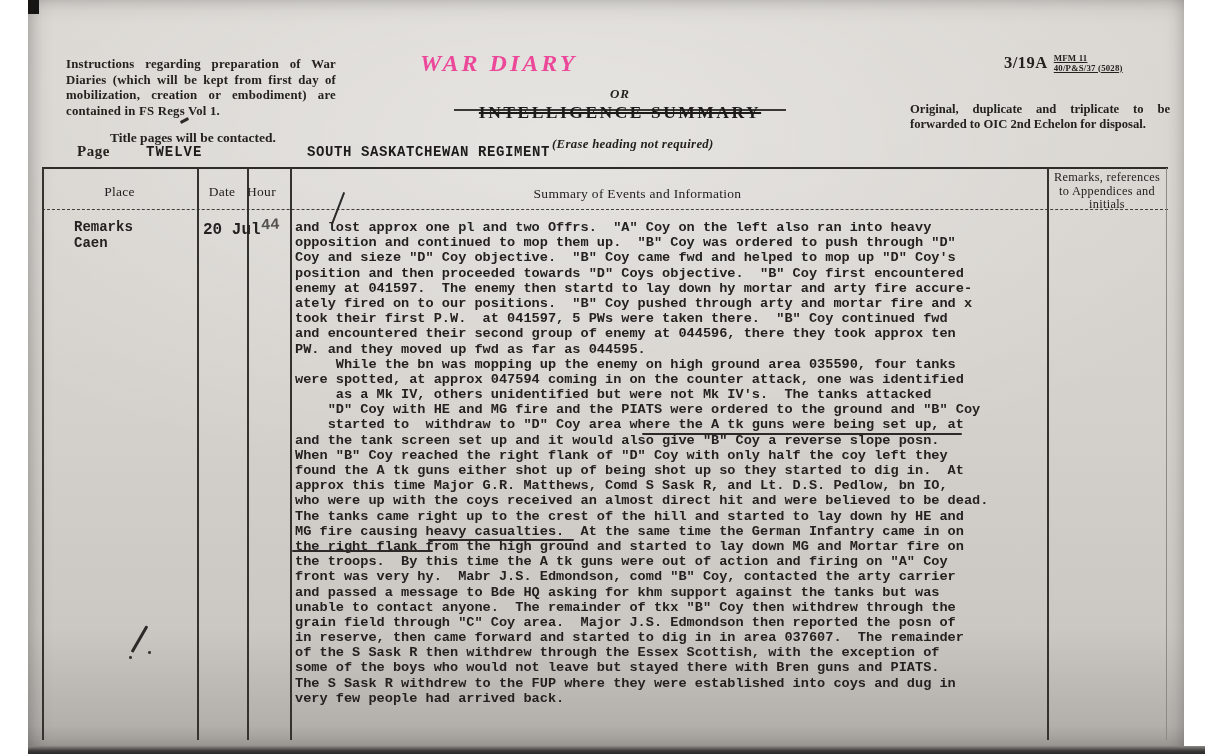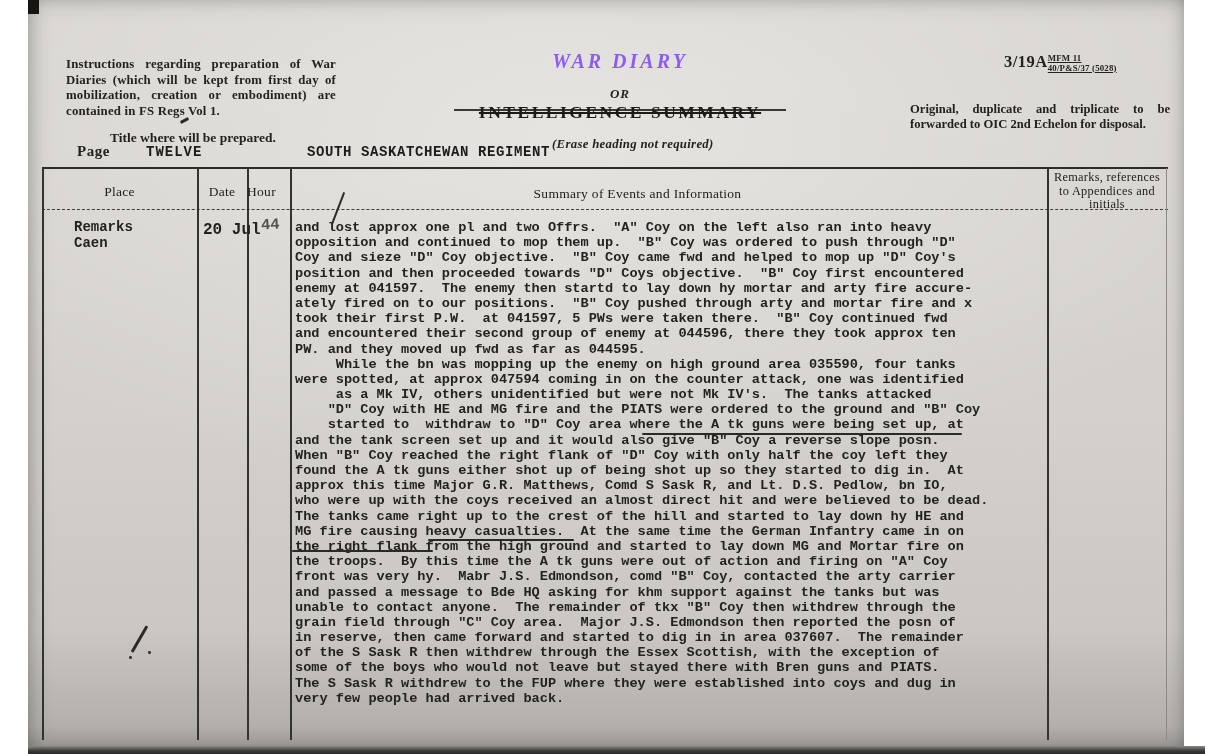--- a/index.html
+++ b/index.html
@@ -21,30 +21,30 @@
          font-weight:bold;text-align:justify;letter-spacing:.2px;}
   .title-note{position:absolute;left:110px;top:130px;font-size:13.5px;font-weight:bold;}
   .pen-mark-a{position:absolute;left:180px;top:119px;width:9px;height:3px;background:#22211f;
          transform:rotate(-28deg);border-radius:2px;}
   .page-label{position:absolute;left:77px;top:143px;font-size:15px;font-weight:bold;letter-spacing:.5px;}
   .mono{font-family:"Liberation Mono","DejaVu Sans Mono",monospace;margin-left:12px;}
   .page-value{position:absolute;left:134px;top:144px;font-size:14px;font-weight:bold;letter-spacing:1px;color:#1e1c1a;}
   .unit-name{position:absolute;left:295px;top:144px;font-size:14px;font-weight:bold;letter-spacing:.6px;color:#1e1c1a;}
   .erase-note{position:absolute;left:552px;top:137px;font-size:12.8px;font-style:italic;font-weight:bold;letter-spacing:.3px;}
 
-  .title-main{position:absolute;left:420px;top:50px;width:400px;text-align:center;
-         font-size:20px;font-style:italic;font-weight:bold;letter-spacing:3px;color:#8b5cf6;}
+  .title-main{position:absolute;left:420px;top:50px;width:400px;
+         font-size:24px;font-style:italic;font-weight:bold;letter-spacing:3px;color:#ec4899;}
   .title-or{position:absolute;left:420px;top:86px;width:400px;text-align:center;
          font-size:13px;font-style:italic;font-weight:bold;letter-spacing:1px;}
   .title-struck{position:absolute;left:420px;top:102px;width:400px;text-align:center;
          font-size:17.5px;font-weight:bold;letter-spacing:2.5px;color:#1d1b19;
          text-decoration:line-through;text-decoration-thickness:2px;}
   .title-struck .over{position:absolute;left:34px;right:34px;top:7px;height:2px;background:#1d1b19;opacity:.85;}
 
-  .ref-block{position:absolute;left:1004px;top:52px;display:flex;align-items:flex-start;}
+  .ref-block{position:absolute;left:1004px;top:52px;display:flex;align-items:center;gap:6px;}
   .ref-code{font-size:16.5px;font-weight:bold;letter-spacing:.5px;}
   .ref-small{font-size:8.8px;font-weight:bold;line-height:9.5px;letter-spacing:.2px;padding-top:2px;text-decoration:underline;}
   .forward-note{position:absolute;left:910px;top:102px;width:260px;font-size:12.6px;line-height:15px;
          font-weight:bold;text-align:justify;}
 
   
   .hline{position:absolute;background:#2e2c29;}
   .top-border{left:42px;top:167px;width:1126px;height:2.4px;}
   .header-underline{position:absolute;left:42px;top:209px;width:1126px;height:0;
          border-top:1.6px dashed #413e3a;}
@@ -84,21 +84,21 @@
 </style>
 </head>
 <body>
 
 <div class="stage">
   <div class="paper"></div>
   <div class="corner-mark"></div>
 
   <div class="instructions">Instructions regarding preparation of War Diaries (which will be kept from first day of mobilization, creation or embodiment) are contained in FS Regs Vol 1.</div>
   <div class="pen-mark-a ink"></div>
-  <div class="title-note">Title where will be prepared.</div>
+  <div class="title-note">Title pages will be contacted.</div>
   <div class="page-label">Page</div>
   <div class="page-value mono">TWELVE</div>
   <div class="unit-name mono">SOUTH SASKATCHEWAN REGIMENT</div>
   <div class="erase-note">(Erase heading not required)</div>
 
   <div class="title-main">WAR DIARY</div>
   <div class="title-or">OR</div>
   <div class="title-struck">
     <span>INTELLIGENCE SUMMARY</span>
     <span class="over"></span>

